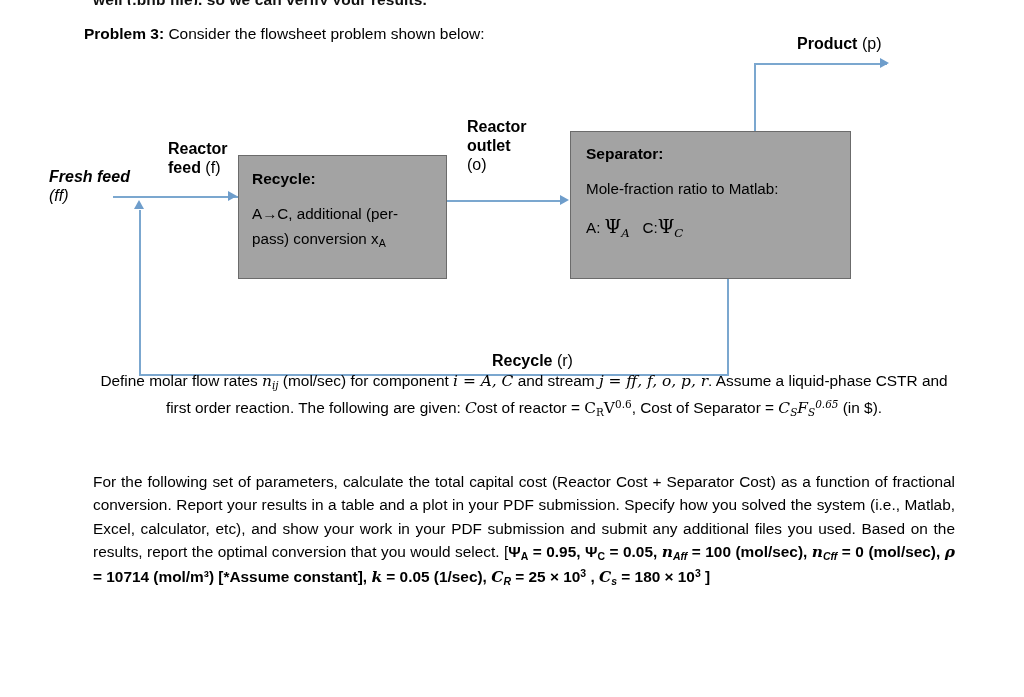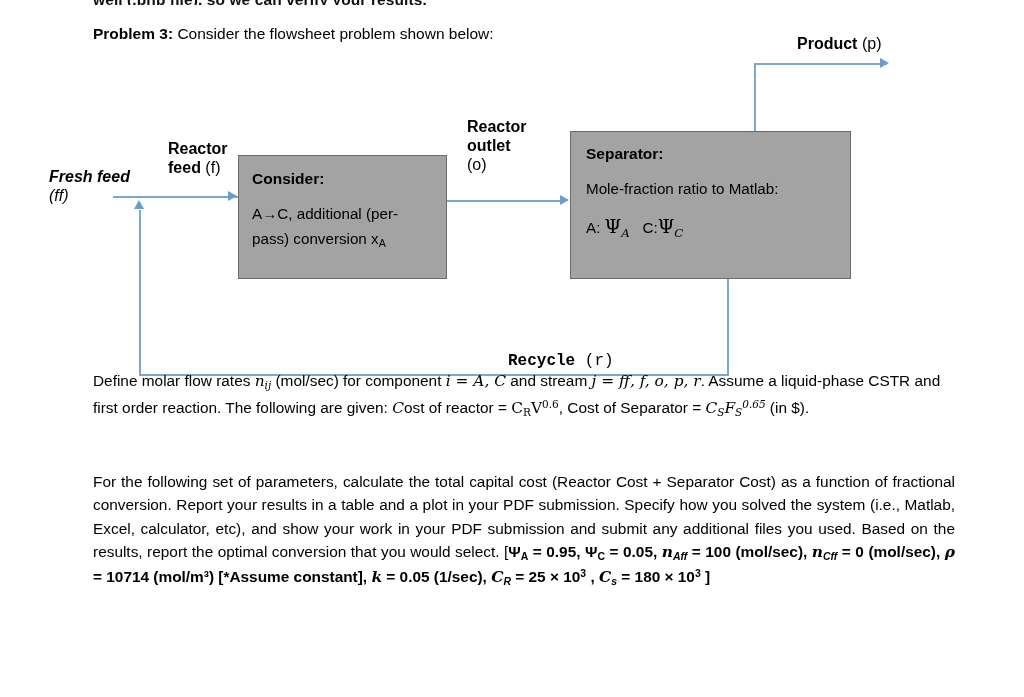--- a/index.html
+++ b/index.html
@@ -11,21 +11,21 @@
   }
   .page{position:relative;width:1024px;height:697px;}
 
   
   .clip-line{
     position:absolute;left:93px;top:-9px;width:520px;height:14px;
     overflow:hidden;font-size:15.5px;font-weight:bold;color:#111;
     letter-spacing:.1px;
   }
   .prob-head{
-    position:absolute;left:93px;top:25px;font-size:15.5px;
+    position:absolute;left:84px;top:25px;font-size:15.5px;
     white-space:nowrap;
   }
   .prob-head b{font-weight:bold;}
 
   
   .diagram{position:absolute;left:0;top:30px;width:1024px;height:360px;}
 
   .box{
     position:absolute;background:#a3a3a3;border:1.3px solid #6b6b6b;
     box-sizing:border-box;
@@ -52,34 +52,34 @@
   .psi{font-family:"DejaVu Serif",serif;font-size:19px;}
   .psi .sub{font-family:"DejaVu Serif",serif;font-style:italic;font-size:.62em;vertical-align:-0.3em;}
 
   
   .slabel{position:absolute;font-size:16px;white-space:nowrap;line-height:1.18;}
   .slabel b{font-weight:bold;}
   .lbl-ff{left:49px;top:138px;font-style:italic;}
   .lbl-f{left:168px;top:110px;}
   .lbl-o{left:467px;top:88px;}
   .lbl-p{left:797px;top:5px;}
-  .lbl-r{left:508px;top:322px;font-family:Liberation Mono, monospace;}
+  .lbl-r{left:492px;top:322px;}
 
   
   .ln{position:absolute;background:#7BA7CF;}
   .lnh{height:1.6px;}
   .lnv{width:1.6px;}
   .arrow{position:absolute;width:0;height:0;}
   .ar-right{border-top:5.5px solid transparent;border-bottom:5.5px solid transparent;border-left:9px solid #6E9DCB;}
   .ar-up{border-left:5.5px solid transparent;border-right:5.5px solid transparent;border-bottom:9px solid #6E9DCB;}
 
   
   .para{
     position:absolute;left:93px;width:862px;font-size:15.4px;
-    line-height:1.52;color:#000;
+    line-height:1.52;color:#000;text-align:center;
   }
   .p1{top:368px;line-height:1.75;}
   .p2{top:470px;text-align:justify;}
   .mth{font-family:"DejaVu Serif",serif;font-style:italic;}
   .mthu{font-family:"DejaVu Serif",serif;}
   .sup{font-size:.68em;vertical-align:.52em;}
   .subi{font-size:.68em;vertical-align:-.26em;font-style:italic;}
   .subr{font-size:.68em;vertical-align:-.26em;font-style:normal;}
   b.tight{font-weight:bold;}
 </style>
@@ -132,21 +132,21 @@
       <b>Product</b>
       <span>(p)</span>
     </div>
 
     <div class="slabel lbl-r">
       <b>Recycle</b>
       <span>(r)</span>
     </div>
 
     <div class="box box-reactor">
-      <div class="box-title r-t">Consider:</div>
+      <div class="box-title r-t">Recycle:</div>
       <div class="box-line r-l1">A→C, additional (per-</div>
       <div class="box-line r-l2">
         <span>pass) conversion x</span><span class="sub">A</span>
       </div>
     </div>
 
     <div class="box box-separator">
       <div class="box-title s-t">Separator:</div>
       <div class="box-line s-l1">Mole-fraction ratio to Matlab:</div>
       <div class="box-line s-l2">

